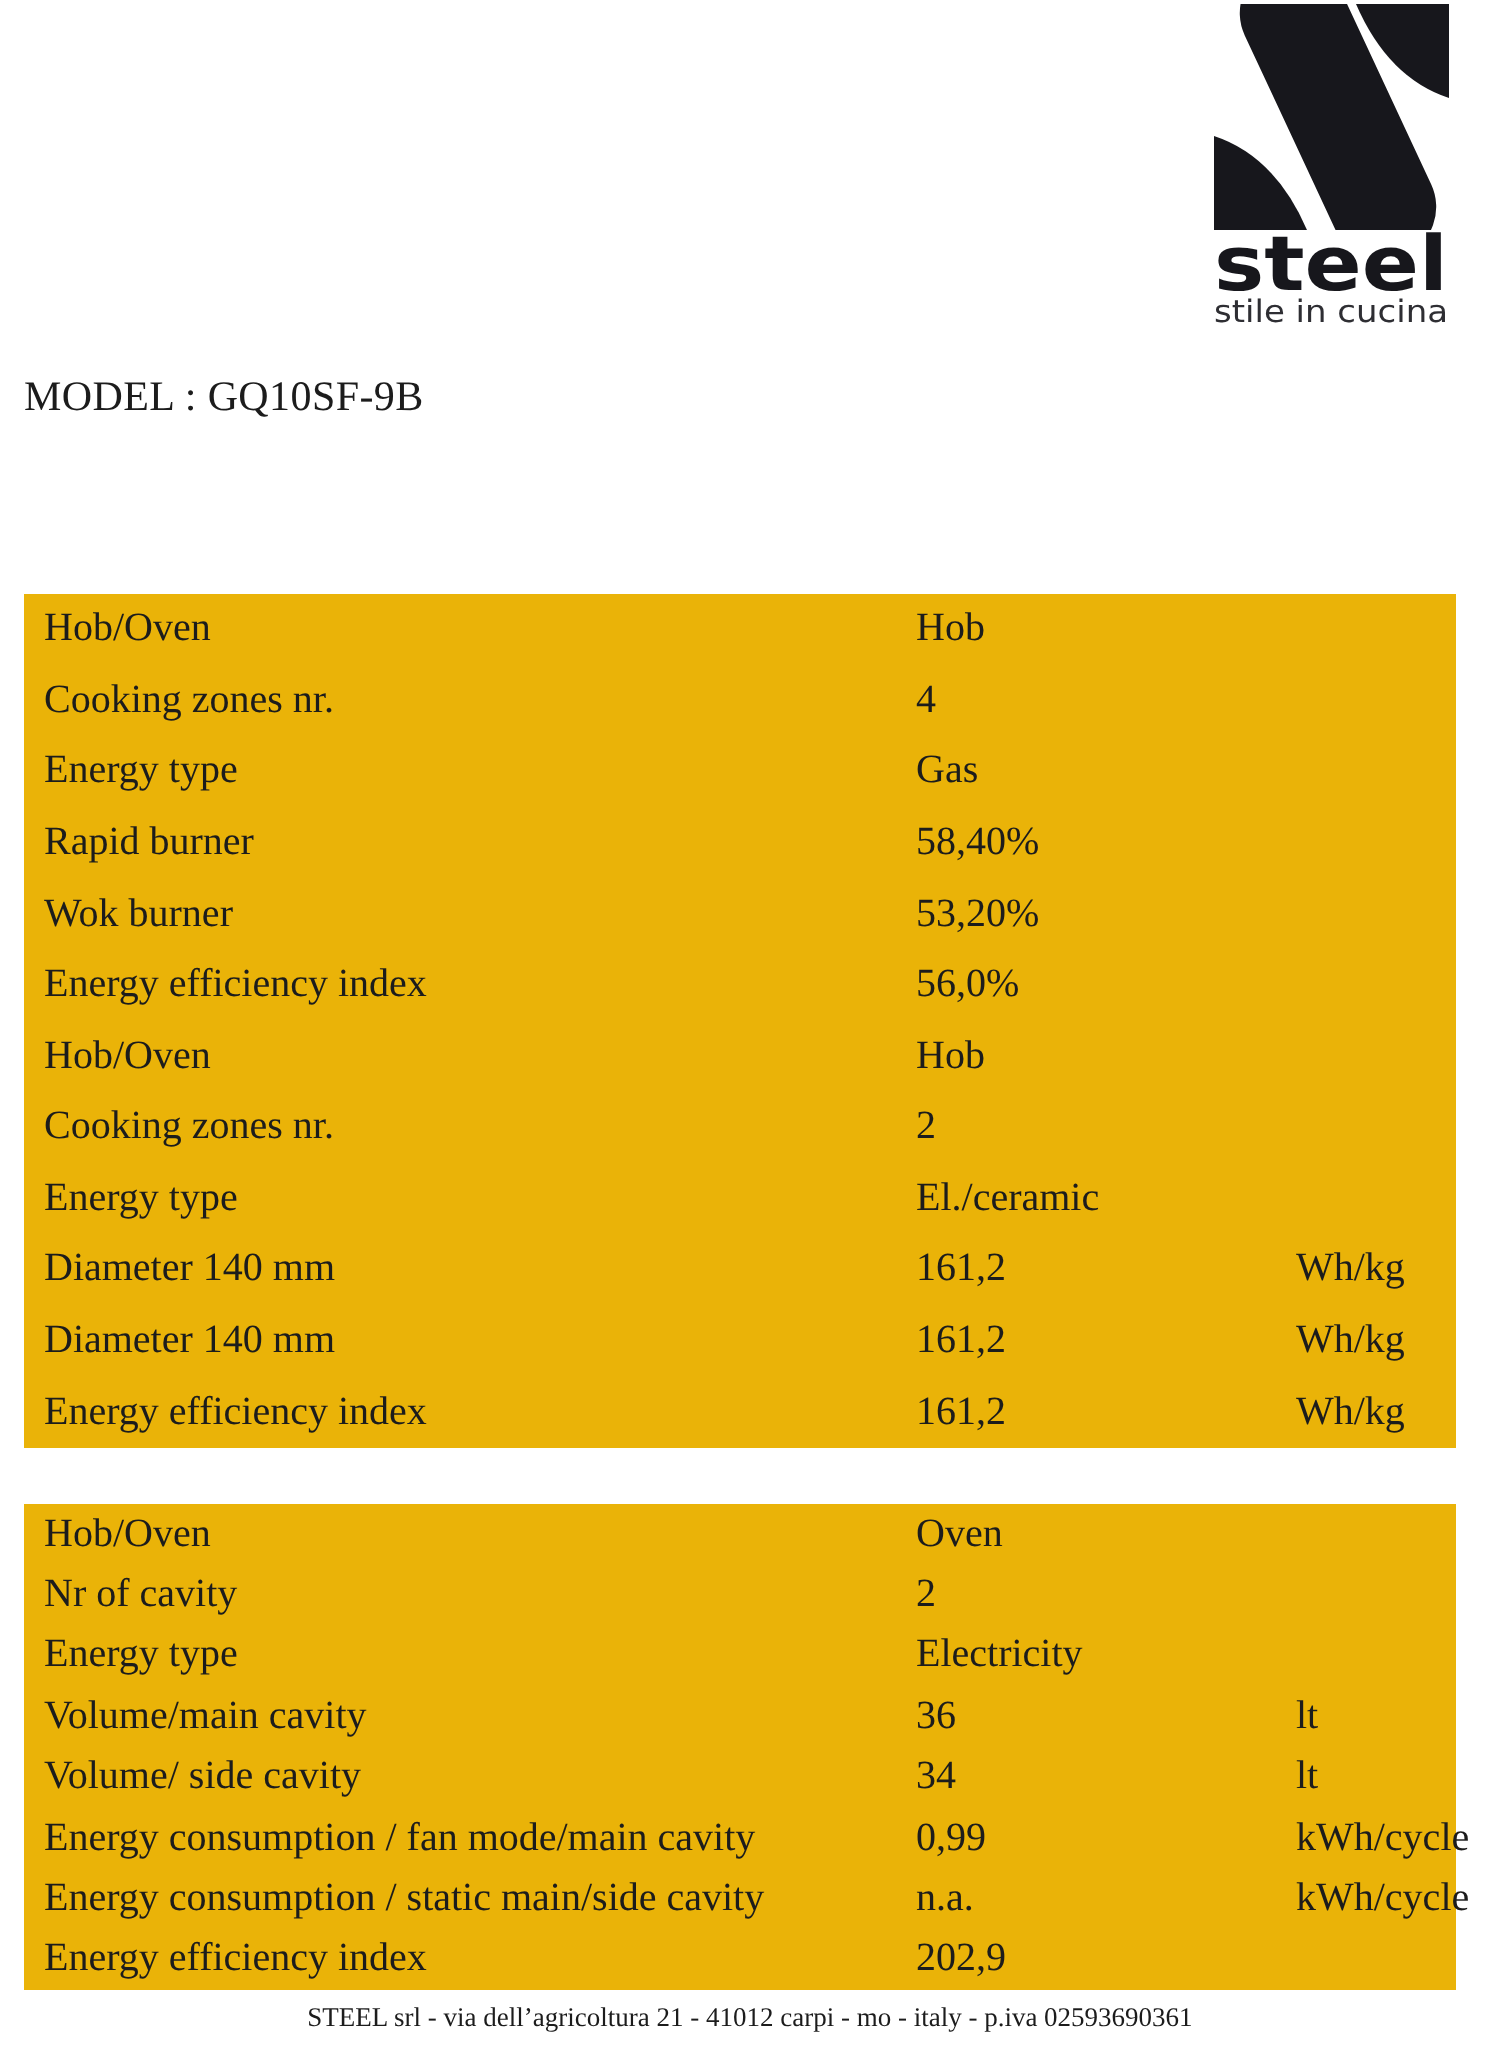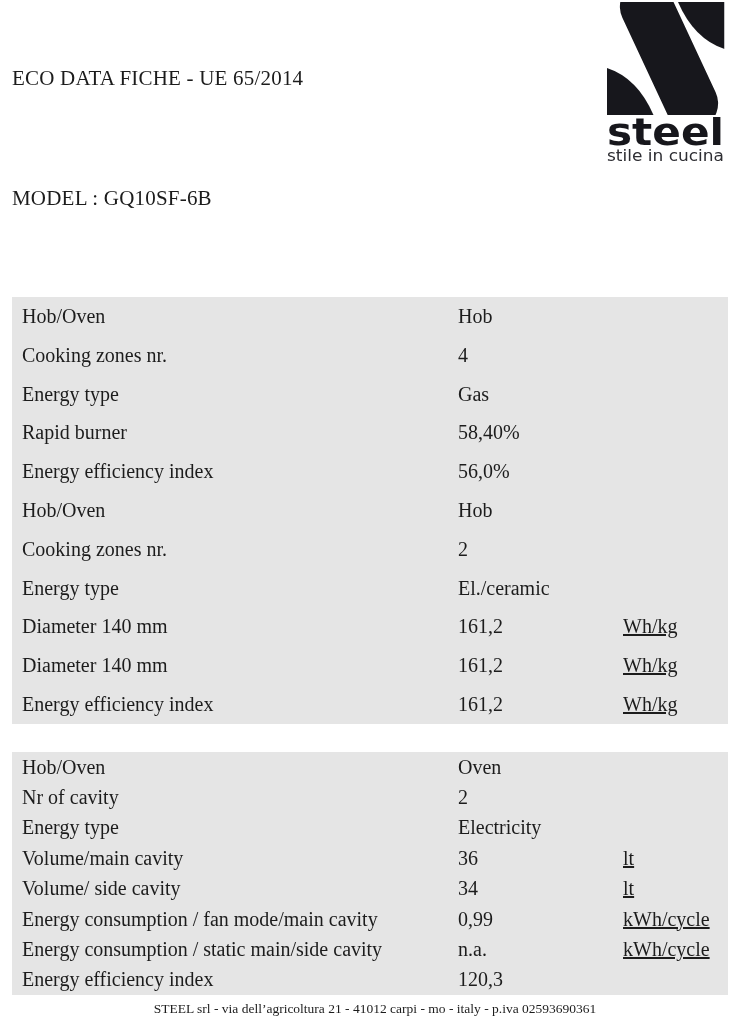--- a/index.html
+++ b/index.html
@@ -19,45 +19,44 @@
   }
   .model{
     position:absolute;left:12px;top:186px;
     font-size:21px;letter-spacing:.2px;white-space:nowrap;
   }
 
   .logo{position:absolute;left:607px;top:2px;width:118px;height:162px;}
 
   .spec-table{
     position:absolute;left:12px;width:716px;
-    background:#e5e5e5;
+    background:#eab308;
     display:flex;flex-direction:column;
   }
   .t1{top:297px;height:427px;}
   .t2{top:752px;height:243px;}
   .row{
     flex:1;position:relative;
     display:flex;align-items:center;
     font-size:20px;white-space:nowrap;
   }
   .lbl{margin-left:10px;}
   .val{position:absolute;left:446px;}
-  .unit{position:absolute;left:611px;text-decoration:underline;}
+  .unit{position:absolute;left:636px;}
 
   .footer{
     position:absolute;left:0;top:1001px;width:750px;
     text-align:center;font-size:13.5px;white-space:nowrap;
   }
 </style>
 </head>
 <body>
 
 <div class="page">
 
-  <div class="title">ECO DATA FICHE - UE 65/2014</div>
 
   <div class="logo">
     <svg width="118" height="162" viewBox="0 0 118 162">
       <defs>
         <clipPath id="sqclip">
             <rect x="0" y="0" width="117.5" height="113"></rect>
           </clipPath>
       </defs>
       <g clip-path="url(#sqclip)">
 
@@ -65,21 +64,21 @@
 
         <path d="M 46.5 113 L 0 113 L 0 66 Q 30.5 76 46.5 113 Z" fill="#17171c"></path>
 
         <rect x="35.5" y="-27" width="53" height="160" rx="26.5" fill="#17171c" transform="rotate(-25 62 53)"></rect>
       </g>
       <text x="0" y="143" textLength="117" lengthAdjust="spacingAndGlyphs" font-family="DejaVu Sans, Liberation Sans, sans-serif" font-size="38" font-weight="bold" fill="#17171c">steel</text>
       <text x="0" y="159" textLength="117" lengthAdjust="spacingAndGlyphs" font-family="DejaVu Sans, Liberation Sans, sans-serif" font-size="15.5" fill="#2e2e33">stile in cucina</text>
     </svg>
   </div>
 
-  <div class="model">MODEL : GQ10SF-6B</div>
+  <div class="model">MODEL : GQ10SF-9B</div>
 
   <section class="spec-table t1">
 
       <div class="row">
         <span class="lbl">Hob/Oven</span>
         <span class="val">Hob</span>
         <span class="unit"></span>
       </div>
 
       <div class="row">
@@ -95,20 +94,25 @@
       </div>
 
 
       <div class="row">
         <span class="lbl">Rapid burner</span>
         <span class="val">58,40%</span>
         <span class="unit"></span>
       </div>
 
 
+      <div class="row">
+        <span class="lbl">Wok burner</span>
+        <span class="val">53,20%</span>
+        <span class="unit"></span>
+      </div>
 
       <div class="row">
         <span class="lbl">Energy efficiency index</span>
         <span class="val">56,0%</span>
         <span class="unit"></span>
       </div>
 
       <div class="row">
         <span class="lbl">Hob/Oven</span>
         <span class="val">Hob</span>
@@ -185,20 +189,20 @@
       </div>
 
       <div class="row">
         <span class="lbl">Energy consumption / static main/side cavity</span>
         <span class="val">n.a.</span>
         <span class="unit">kWh/cycle</span>
       </div>
 
       <div class="row">
         <span class="lbl">Energy efficiency index</span>
-        <span class="val">120,3</span>
+        <span class="val">202,9</span>
         <span class="unit"></span>
       </div>
     </section>
 
   <div class="footer">STEEL srl - via dell’agricoltura 21 - 41012 carpi - mo - italy - p.iva 02593690361</div>
 
 </div>
 
 </body></html>

